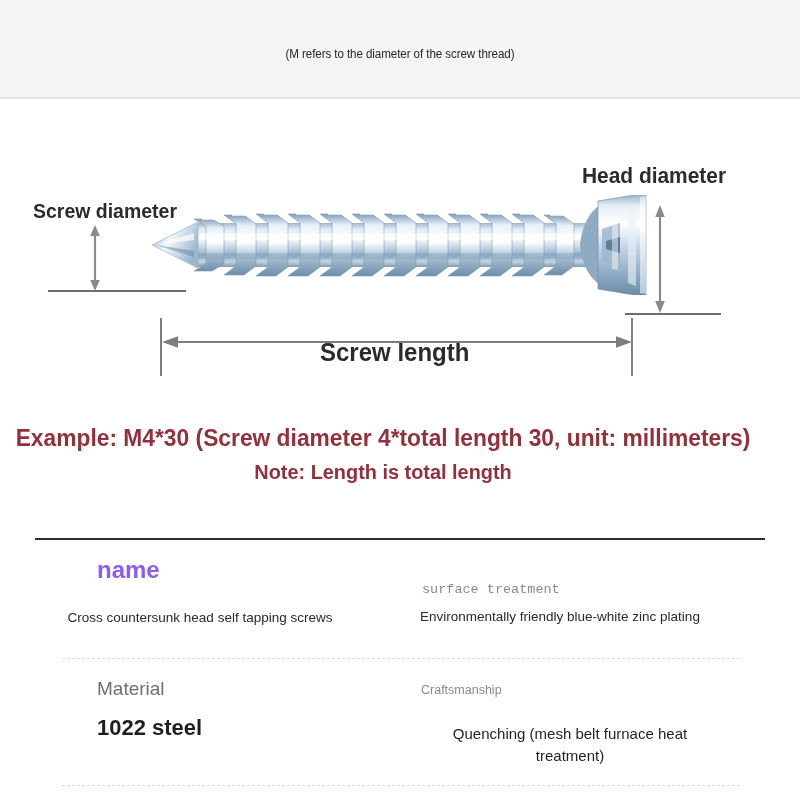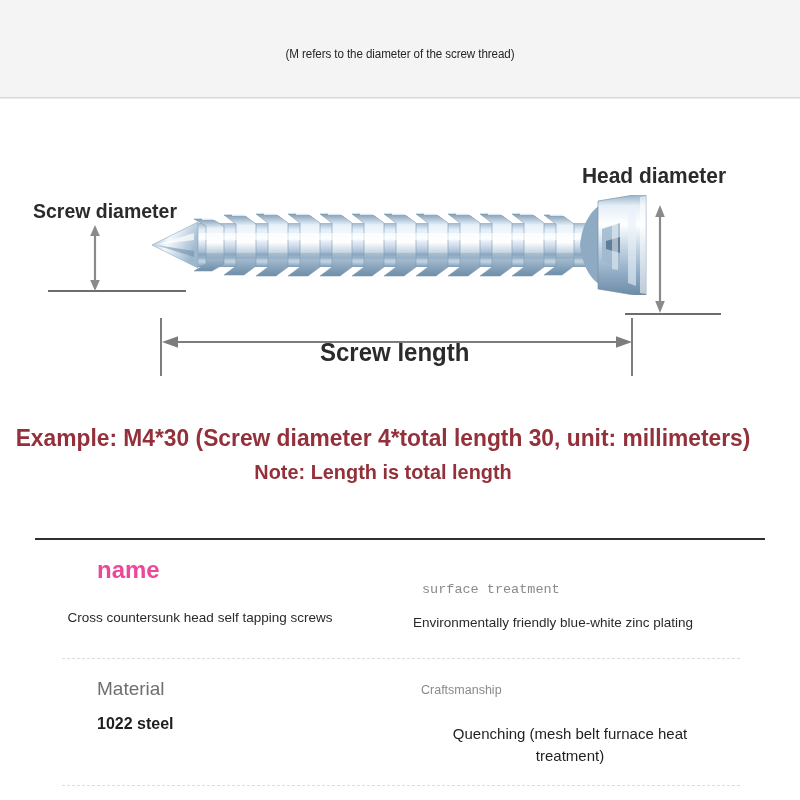--- a/index.html
+++ b/index.html
@@ -78,25 +78,25 @@
     position:absolute; left:35px; top:538px; width:730px; height:1.6px;
     background:#2f2f2f;
   }
   #spec-table{ position:absolute; left:0; top:556px; width:800px; }
   .spec-row{ position:relative; width:800px; }
   .spec-row .cells{ display:flex; }
   .cell{ position:relative; }
   .cell.left { width:400px; }
   .cell.right{ width:400px; }
 
-  .k-big  { color:#ec4899; font-size:24px; font-weight:bold; font-family:"Liberation Sans Narrow","Liberation Sans",sans-serif; }
+  .k-big  { color:#8b5cf6; font-size:24px; font-weight:bold; font-family:"Liberation Sans Narrow","Liberation Sans",sans-serif; }
   .k-med  { color:#6f6f6f; font-size:19px; font-weight:normal; font-family:"Liberation Sans Narrow","Liberation Sans",sans-serif; }
   .k-sm   { color:#8a8a8a; font-size:13.5px; font-family:"Liberation Sans Narrow","Liberation Sans",sans-serif; }
   .k-sm2  { color:#8a8a8a; font-size:12.5px; font-family:"Liberation Sans Narrow","Liberation Sans",sans-serif; }
-  .v-med  { color:#1f1f1f; font-size:16px; font-weight:bold; font-family:"Liberation Sans Narrow","Liberation Sans",sans-serif; }
+  .v-med  { color:#1f1f1f; font-size:22px; font-weight:bold; font-family:"Liberation Sans Narrow","Liberation Sans",sans-serif; }
   .v-sm   { color:#2a2a2a; font-size:13.5px; font-family:"Liberation Sans Narrow","Liberation Sans",sans-serif; line-height:1.45; }
   .v-sm2  { color:#1f1f1f; font-size:15px; font-family:"Liberation Sans Narrow","Liberation Sans",sans-serif; line-height:1.45; }
 
   .dashed{
     position:absolute; left:62px; width:678px; height:1px;
     border-top:1.4px dashed #dcdcdc;
   }
   #dash-1{ top:102px; }
   #dash-2{ top:207px; }
 </style>
@@ -233,21 +233,21 @@
 <div id="spec-table">
 
   <div class="spec-row">
     <div class="cells">
       <div class="cell left">
         <div class="k-big" style="position:absolute; left:97px; top:0;">name</div>
         <div class="v-sm" style="position:absolute; left:60px; top:52px; width:280px; text-align:center;">Cross countersunk head self tapping screws</div>
       </div>
       <div class="cell right">
         <div class="k-sm" style="position:absolute; left:22px; top:26px;font-family:Liberation Mono, monospace;">surface treatment</div>
-        <div class="v-sm" style="position:absolute; left:8px; top:51px; width:290px; text-align:center;margin-top:6px;">Environmentally friendly blue-white zinc plating</div>
+        <div class="v-sm" style="position:absolute; left:20px; top:51px; width:290px; text-align:left;">Environmentally friendly blue-white zinc plating</div>
       </div>
     </div>
     <div class="dashed" id="dash-1"></div>
   </div>
 
   <div class="spec-row" style="margin-top:22px;">
     <div class="cells">
       <div class="cell left">
         <div class="k-med" style="position:absolute; left:97px; top:100px;">Material</div>
         <div class="v-med" style="position:absolute; left:97px; top:137px;">1022 steel</div>

